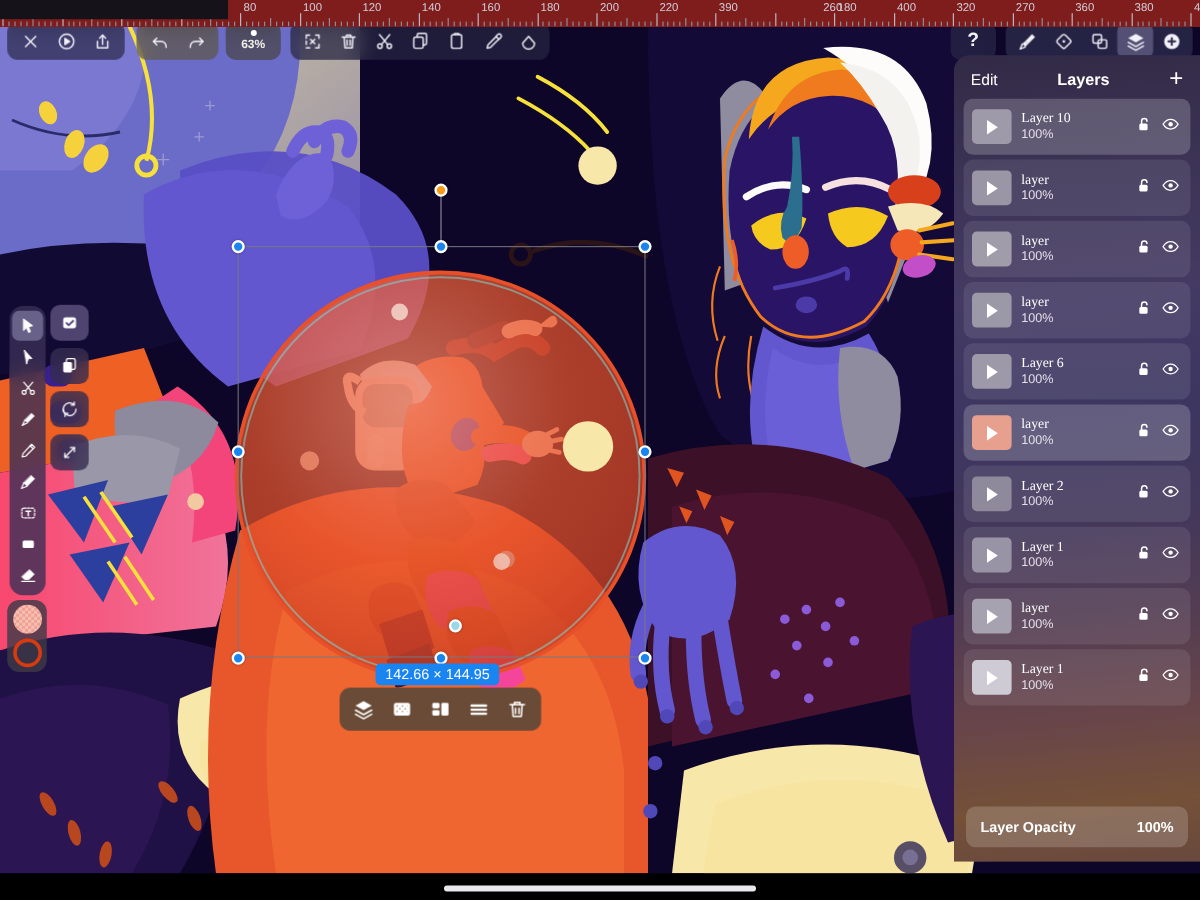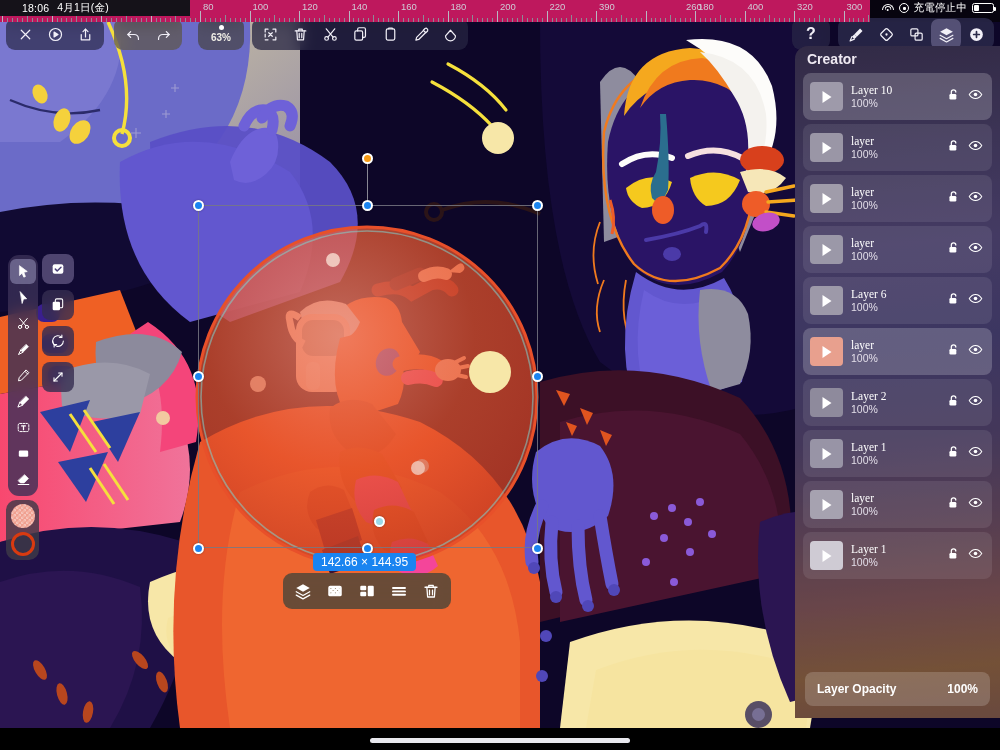--- a/index.html
+++ b/index.html
@@ -20,41 +20,41 @@
   .wifi-ic i:nth-child(1){ width:12px; height:6px; top:0; }
   .wifi-ic i:nth-child(2){ width:7px; height:3.5px; top:2.6px; }
   .wifi-ic i:nth-child(3){ width:2.6px; height:2.6px; top:5.4px; background:#fff; border-radius:50%; border:none;}
   .rot-ic { width:10px; height:10px; border:1.3px solid #fff; border-radius:50%; position:relative; }
   .rot-ic::after{ content:""; position:absolute; left:3px; top:3px; width:3px; height:3px; background:#fff; border-radius:1px;}
   .batt { width:22px; height:10px; border:1.2px solid #fff; border-radius:2.5px; position:relative; }
   .batt::after{ content:""; position:absolute; right:-3px; top:3px; width:1.6px; height:4px; background:#fff; border-radius:0 1px 1px 0;}
   .batt i{ position:absolute; left:1.3px; top:1.3px; height:5.4px; width:5px; background:#fff; border-radius:1px; }
 
   
-  #ruler { position:absolute; left:0; top:0; width:870px; height:22px; background:#be185d; z-index:50; overflow:hidden;text-align:center; }
+  #ruler { position:absolute; left:0; top:0; width:1000px; height:22px; background:#7f1d1d; z-index:50; overflow:hidden;text-align:center; }
   #ruler .tickwrap { position:absolute; left:0; top:0; width:1000px; height:22px; }
   #ruler .tk { position:absolute; bottom:0; width:1px; background:#8d8a96; }
   #ruler .tk.maj { height:11px; background:#b9b6c2; }
   #ruler .tk.mid { height:7px; }
   #ruler .tk.min { height:4px; }
   #ruler .lbl { position:absolute; top:1px; font-size:9.5px; color:#cfccd6; }
   #ruler-mask { position:absolute; left:0; top:0; width:190px; height:16px; background:#151219; z-index:2; }
 
   
   #canvas { position:absolute; left:0; top:22px; width:1000px; height:706px; overflow:hidden; background:#0b0524; }
   #canvas svg { display:block; }
 
   
   #toolbar { position:absolute; left:0; top:16px; width:1000px; height:36px; z-index:40;
              display:flex; align-items:center; pointer-events:none; }
   .tgroup { display:flex; align-items:center; height:32px; border-radius:9px; pointer-events:auto;
             backdrop-filter:blur(8px); }
   .tg-a { margin-left:6px; background:rgba(46,44,78,.74); padding:0 4px; }
   .tg-b { margin-left:10px; background:rgba(92,84,52,.62); padding:0 4px; }
-  .tg-c { margin-left:16px; background:rgba(70,66,60,.68); padding:0 3px; }
+  .tg-c { margin-left:6px; background:rgba(70,66,60,.68); padding:0 3px; }
   .tg-d { margin-left:8px; background:rgba(38,37,66,.74); padding:0 3px; }
   .tg-help { background:rgba(40,38,70,.74); padding:0 4px; }
   .tg-right { background:rgba(44,42,76,.8); padding:0 3px; margin-left:8px; }
   .tbtn { width:30px; height:30px; display:flex; align-items:center; justify-content:center;
           border-radius:7px; color:#f2f0f8; cursor:pointer; }
   .tbtn svg { width:17px; height:17px; fill:none; stroke:#f2f0f8; stroke-width:1.7;
               stroke-linecap:round; stroke-linejoin:round; }
   .tbtn.active { background:rgba(150,146,185,.42); }
   .zoom-btn { width:40px; height:30px; display:flex; flex-direction:column; align-items:center;
               justify-content:center; cursor:pointer; position:relative; }
@@ -687,21 +687,25 @@
       <svg viewBox="0 0 24 24">
           <path d="M18 6L6 18"></path>
           <path d="M18 6h-5M18 6v5"></path>
           <path d="M6 18h5M6 18v-5"></path>
         </svg>
       </div>
   </div>
 
   <div id="layers">
     <div id="lay-inner">
-      <div id="lay-group">Creator</div>
+      <div id="lay-head">
+        <span class="lh-edit">Edit</span>
+        <span class="lh-title">Layers</span>
+        <span class="lh-plus">+</span>
+      </div>
       <div id="lay-list">
           <div class="lrow sel">
             <div class="lthumb" style="background:#9e9aaa">
               <span class="play"></span>
             </div>
             <div class="lmeta">
               <div class="lname">Layer 10</div>
               <div class="lop">100%</div>
             </div>
             <div class="licons">
@@ -1107,43 +1111,25 @@
         <div class="lbl" style="left:351.5px">140</div>
         <div class="lbl" style="left:401.0px">160</div>
         <div class="lbl" style="left:450.5px">180</div>
         <div class="lbl" style="left:500.0px">200</div>
         <div class="lbl" style="left:549.5px">220</div>
         <div class="lbl" style="left:599.0px">390</div>
         <div class="lbl" style="left:686px">260</div>
         <div class="lbl" style="left:698.0px">180</div>
         <div class="lbl" style="left:747.5px">400</div>
         <div class="lbl" style="left:797.0px">320</div>
-        <div class="lbl" style="left:846.5px">300</div>
+        <div class="lbl" style="left:846.5px">270</div>
         <div class="lbl" style="left:896.0px">360</div>
         <div class="lbl" style="left:945.5px">380</div>
         <div class="lbl" style="left:995.0px">400</div>
       </div>
     <div id="ruler-mask"></div>
   </div>
 
-  <div id="statusbar">
-    <div id="sb-left">
-      <span class="sb-txt">18:06</span>
-      <span class="sb-txt">4月1日(金)</span>
-    </div>
-    <div id="sb-right">
-      <span class="wifi-ic">
-          <i></i>
-          <i></i>
-          <i></i>
-        </span>
-      <span class="rot-ic"></span>
-      <span class="sb-txt">充電停止中</span>
-      <span class="batt">
-          <i></i>
-        </span>
-    </div>
-  </div>
 
   <div id="bottomblack"></div>
   <div id="homebar"></div>
 
 </div>
 
 </body></html>

